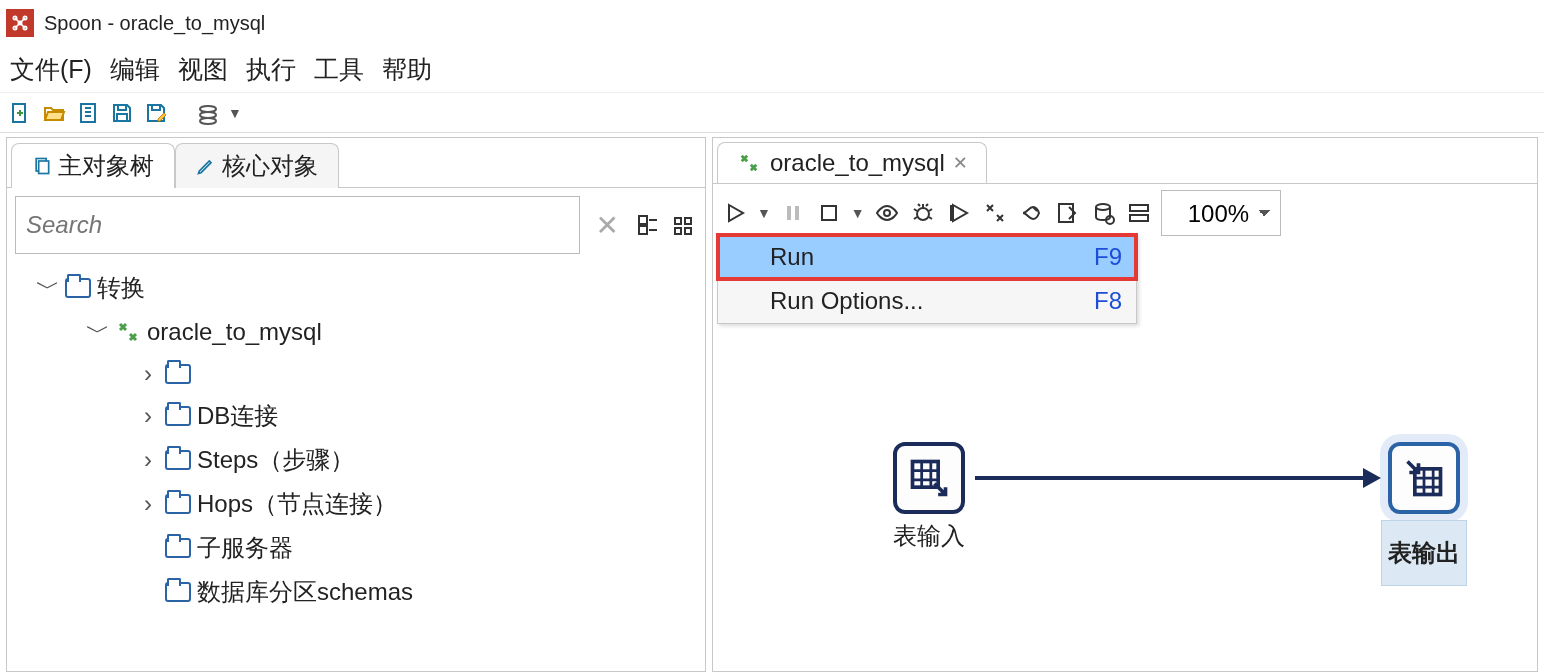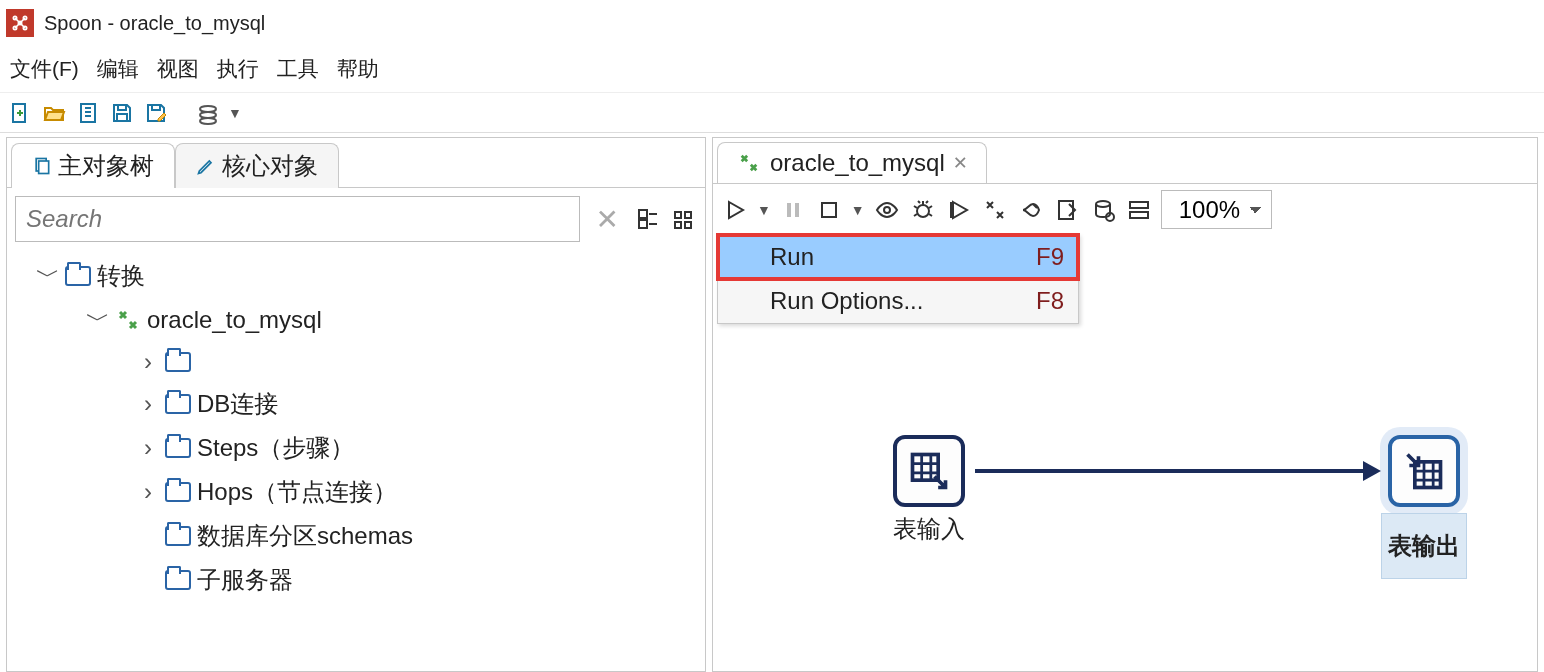--- a/index.html
+++ b/index.html
@@ -30,21 +30,21 @@
     color:#fff;font-weight:bold;font-size:18px;
   }
 
   
   .menubar {
     display: flex;
     gap: 10px;
     align-items: center;
     height: 46px;
     padding: 0 6px;
-    font-size: 21px;
+    font-size: 25px;
   }
   .menu-item { padding: 2px 4px; cursor: default; }
 
   
   .main-toolbar {
     display: flex;
     align-items: center;
     gap: 6px;
     height: 40px;
     padding: 2px 6px;
@@ -111,21 +111,21 @@
     display:flex;align-items:center;gap:10px;
     padding:8px 8px;
   }
   .search-input{
     flex:1;
     border:1px solid #bbb;
     font-size:24px;
     padding:4px 10px;
     color:#888;
     font-style:italic;
-    height:46px;
+    height:58px;
   }
   .clear-x{color:#aaa;font-size:28px;padding:0 6px;}
   .mini-icon{width:26px;height:26px;display:inline-flex;align-items:center;justify-content:center;color:#333;}
 
   
   .tree{padding:4px 0 0 0;font-size:24px;}
   .tree-row{
     display:flex;align-items:center;gap:6px;
     padding:6px 2px 6px 10px;
     white-space:nowrap;
@@ -159,46 +159,46 @@
   .canvas-toolbar{
     display:flex;align-items:center;gap:8px;
     padding:6px 8px;
     border-bottom:0;
     position:relative;
   }
   .ct-icon{width:28px;height:28px;display:inline-flex;align-items:center;justify-content:center;color:#333;}
   .zoom-select{
     border:1px solid #bbb;
     font-size:24px;
-    padding:2px 30px 2px 17px;
-    height:39px;
+    padding:2px 30px 2px 26px;
+    height:46px;
     appearance:none;
     background:
       linear-gradient(45deg, transparent 50%, #555 50%) calc(100% - 16px) 50%/6px 6px no-repeat,
       linear-gradient(-45deg, transparent 50%, #555 50%) calc(100% - 10px) 50%/6px 6px no-repeat,
       #fff;
   }
 
   
   .popup-menu{
     position:absolute;
     top:50px;left:4px;
-    width:362px;
+    width:420px;
     background:#f6f6f6;
     border:1px solid #c8c8c8;
     box-shadow:2px 2px 4px rgba(0,0,0,.15);
     z-index:50;
   }
   .popup-item{
     display:flex;align-items:center;
     padding:8px 14px 8px 52px;
     font-size:24px;
     position:relative;
   }
-  .popup-item .shortcut{margin-left:auto;color:#7f1d1d;}
+  .popup-item .shortcut{margin-left:auto;color:#1d4ed8;}
   .popup-item.highlight{
     background:#99ccff;
     outline:4px solid #e53935;
     outline-offset:-2px;
     z-index:2;
   }
 
   
   .canvas{position:relative;flex:1;height:calc(100% - 48px - 50px);}
   .node{
@@ -382,26 +382,26 @@
         <span>Steps（步骤）</span>
       </div>
       <div class="tree-row tree-indent-3">
         <span class="tree-twisty">›</span>
         <span class="folder-icon"></span>
         <span>Hops（节点连接）</span>
       </div>
       <div class="tree-row tree-indent-3">
         <span class="tree-twisty" style="visibility:hidden">›</span>
         <span class="folder-icon"></span>
-        <span>数据库分区schemas</span>
+        <span>子服务器</span>
       </div>
       <div class="tree-row tree-indent-3">
         <span class="tree-twisty" style="visibility:hidden">›</span>
         <span class="folder-icon"></span>
-        <span>子服务器</span>
+        <span>数据库分区schemas</span>
       </div>
     </div>
   </div>
 
   <div class="right-panel">
     <div class="right-tabs">
       <div class="right-tab">
         <span class="trans-icon">
           <svg viewBox="0 0 24 24" width="22" height="22">
               <path d="M4 4l6 6M4 10l6-6M14 14l6 6M14 20l6-6" stroke="#4aa04a" stroke-width="3" fill="none"></path>

